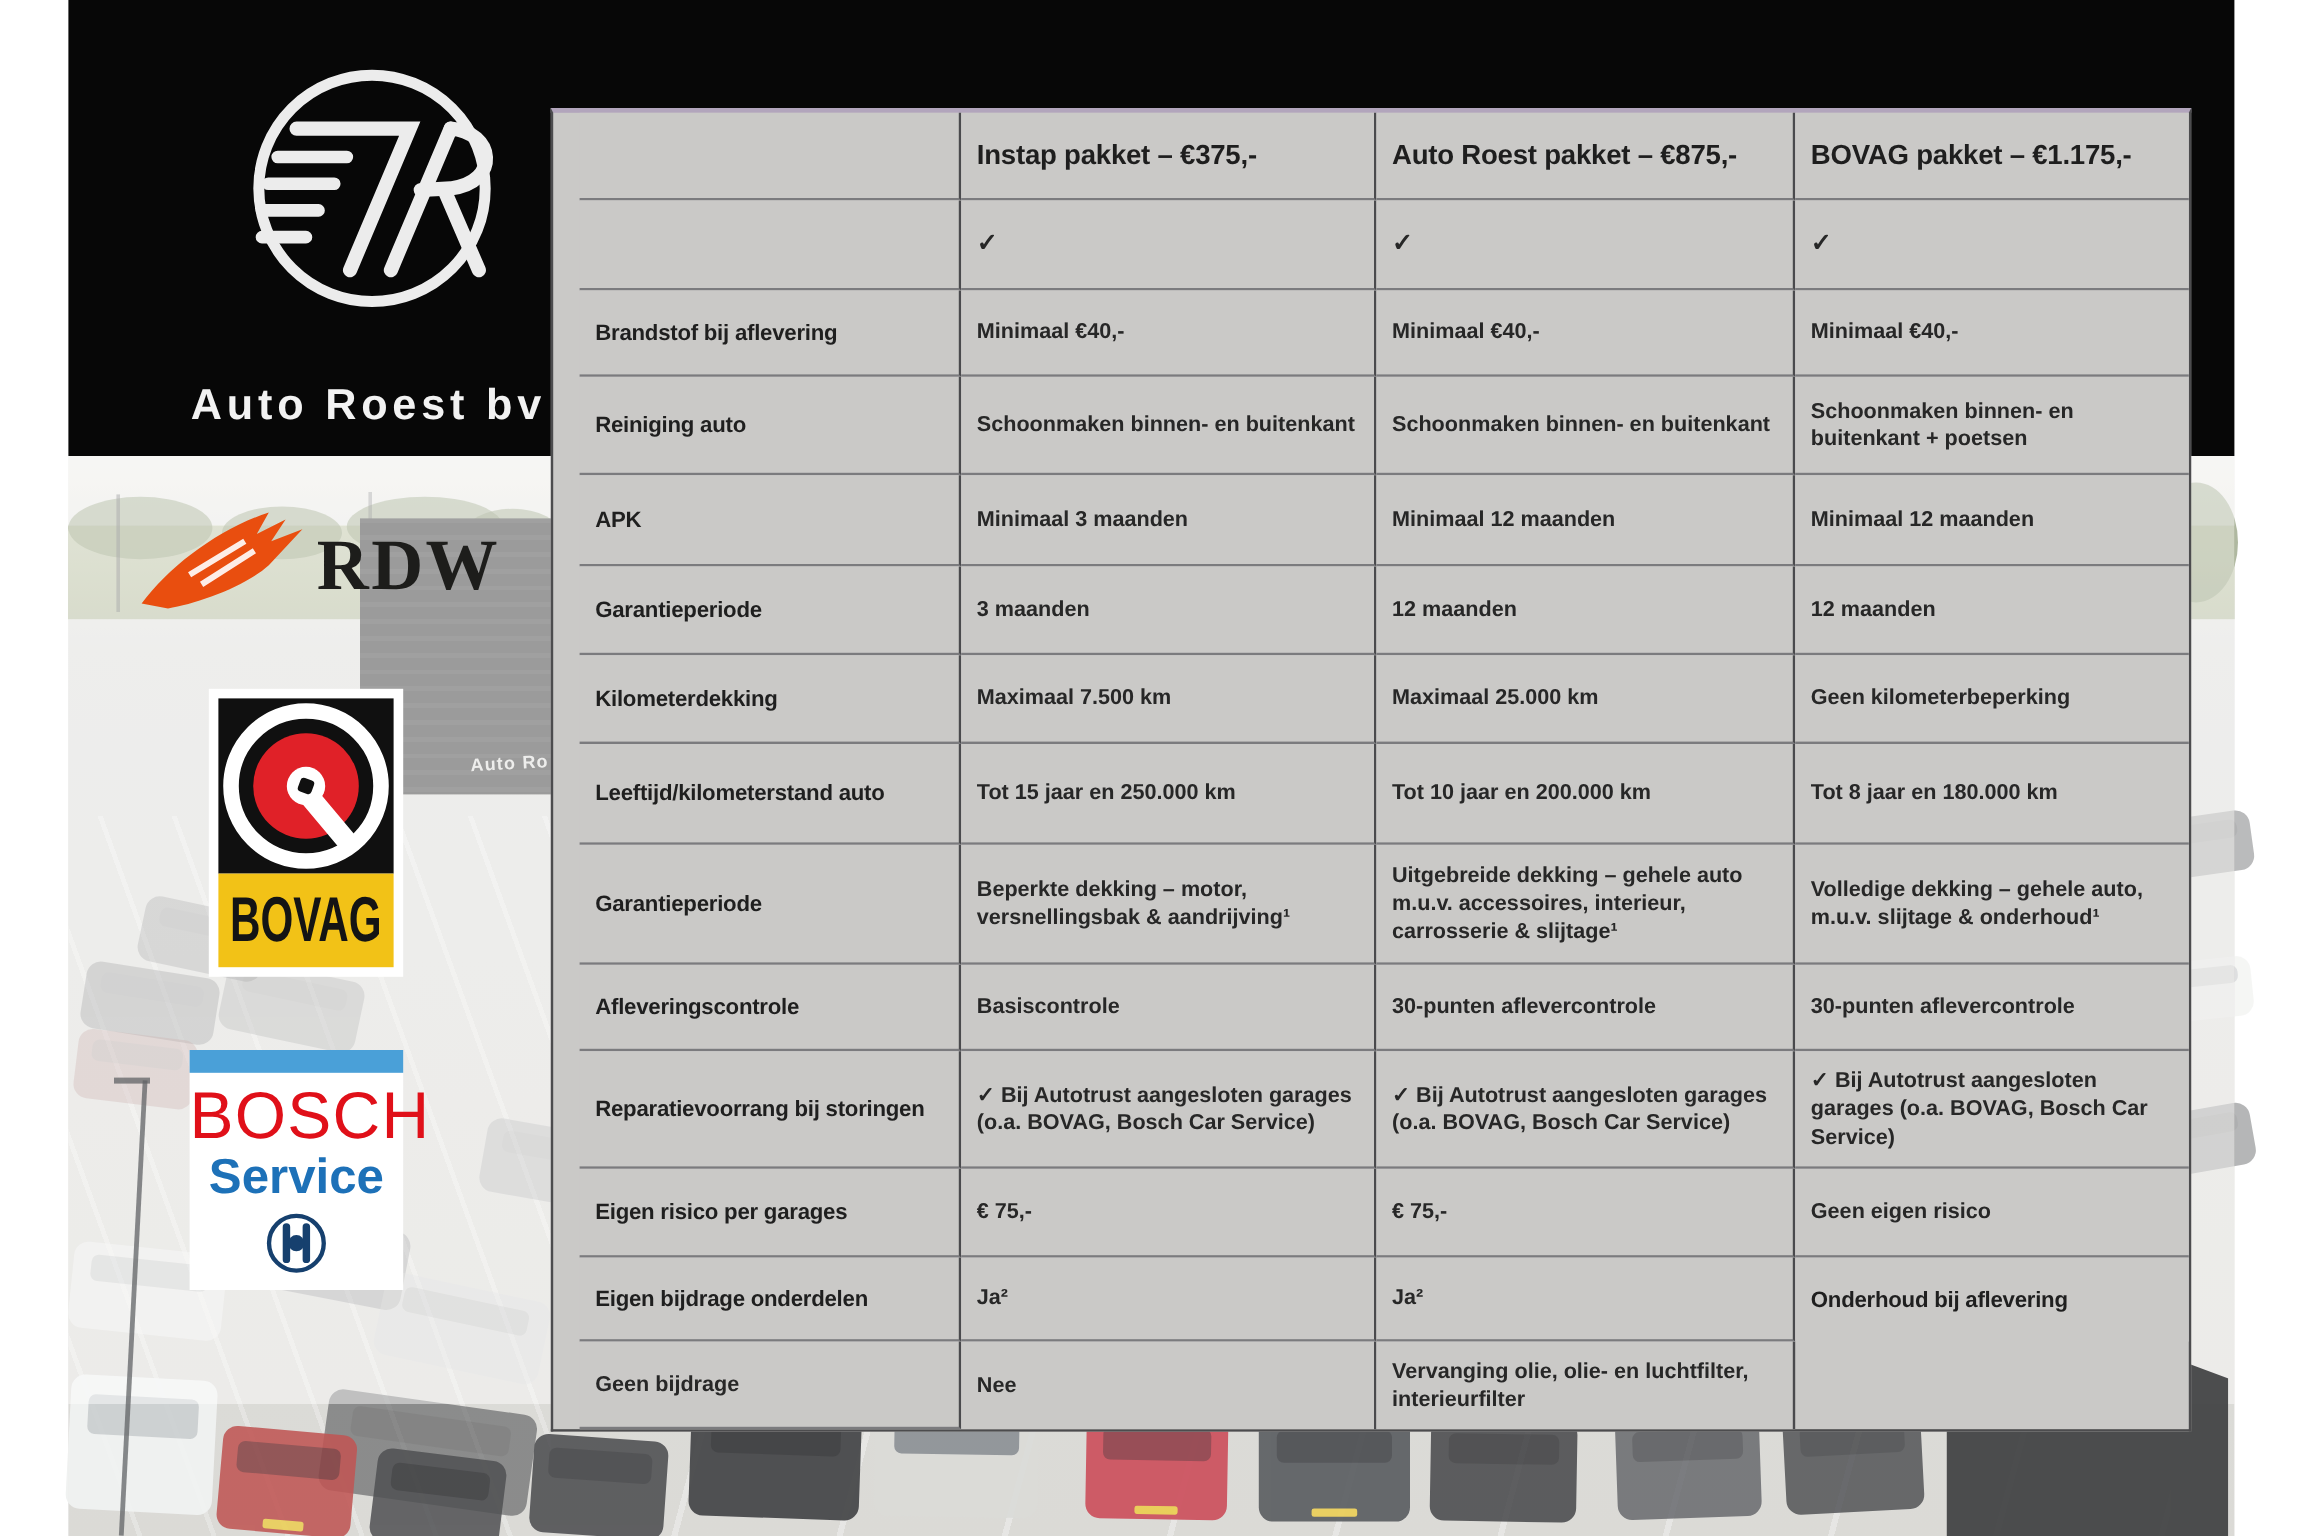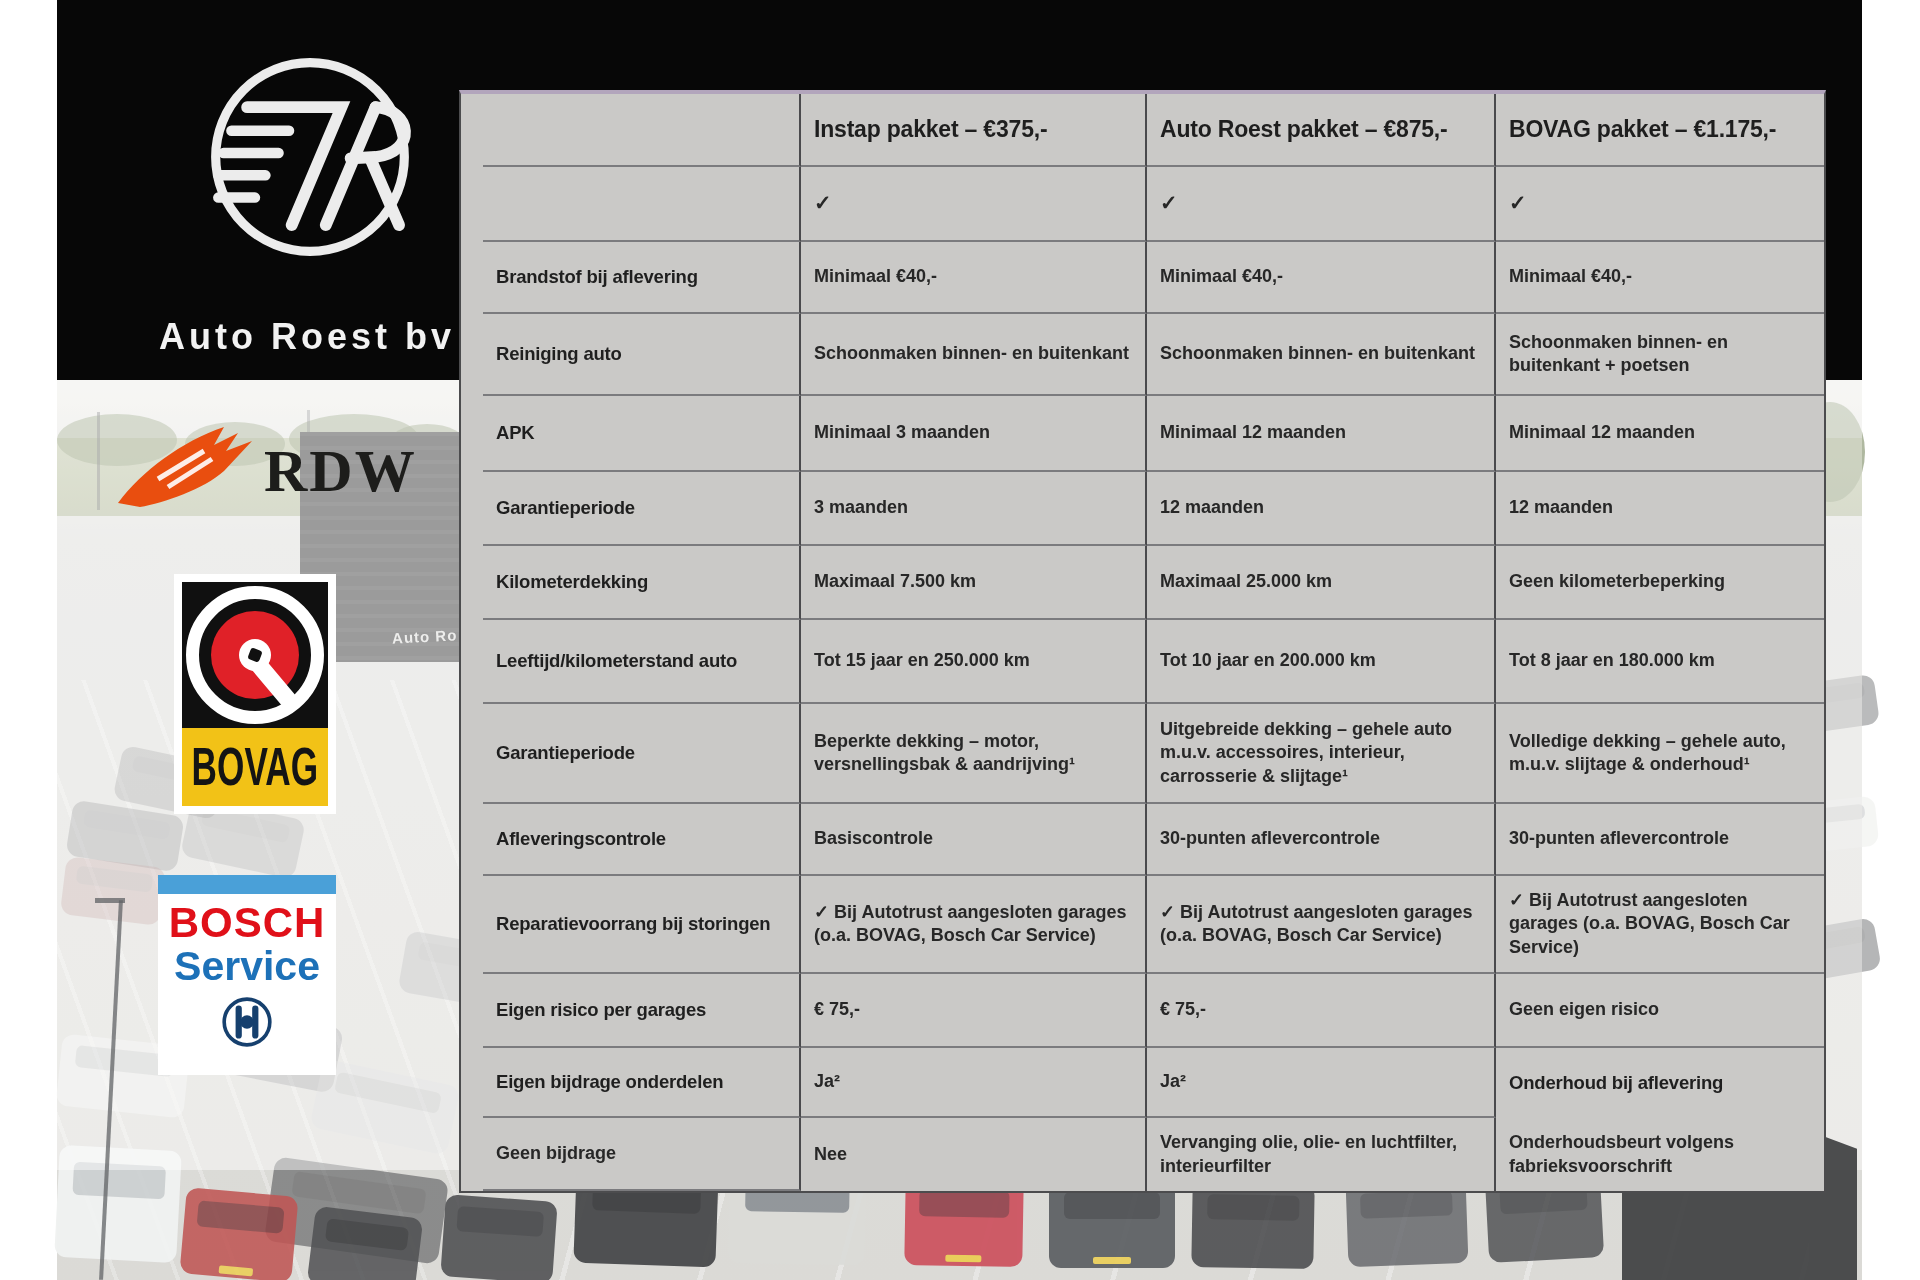--- a/index.html
+++ b/index.html
@@ -57,21 +57,21 @@
   .bovag-head::after{content:"";position:absolute;left:10px;top:10px;width:12px;height:12px;
               border-radius:3px;background:#101010;transform:rotate(20deg);}
   .bovag-bottom{position:relative;width:100%;height:78px;background:var(--bovag-yellow,#f2c217);
                 display:flex;align-items:center;justify-content:center;}
   .bovag-bottom span{font-size:40px;font-weight:bold;color:#141414;transform:scale(.88,1.32);letter-spacing:0px;}
 
   
   .bosch{position:absolute;left:158px;top:875px;width:178px;height:200px;background:#ffffff;
          box-sizing:border-box;padding-top:26px;text-align:center;}
   .bosch .strip{position:absolute;left:0;top:0;width:100%;height:19px;background:var(--bosch-strip,#4aa0d8);}
-  .bosch .l1{font-size:42px;font-weight:bold;letter-spacing:1px;color:var(--bosch-red,#e01019);line-height:1.05;}
+  .bosch .l1{font-size:55px;font-weight:normal;letter-spacing:1px;color:var(--bosch-red,#e01019);line-height:1.05;}
   .bosch .l2{font-size:41px;font-weight:bold;color:var(--bosch-blue,#1d71b8);line-height:1.05;}
   .bosch svg{margin-top:6px;}
 
   
   .pkg-table{position:absolute;left:459px;top:90px;width:1341px;height:1097px;display:grid;
       grid-template-columns:318px 346px 349px 328px;
       grid-template-rows:73px 75px 72px 82px 76px 74px 74px 84px 100px 72px 98px 74px 70px 73px;
       background:#cac9c7;border:2px solid #4c4c4e;border-top:4px solid #b2a5bc;z-index:5;padding-left:22px;}
   .cell{box-sizing:border-box;border-right:2px solid #4a4a4d;border-bottom:2px solid #7b7b7e;
         display:flex;align-items:center;padding:6px 10px 6px 13px;background:#cac9c7;
@@ -385,18 +385,15 @@
       </div>
       <div class="cell val">
         <span>Geen bijdrage</span>
       </div>
       <div class="cell val last-row">
         <span>Nee</span>
       </div>
       <div class="cell val last-row">
         <span>Vervanging olie, olie- en luchtfilter, interieurfilter</span>
       </div>
-      <div class="cell val last-row">
-        <span>Onderhoudsbeurt volgens fabrieksvoorschrift</span>
-      </div>
     </div>
 
 </div>
 
 </body></html>

